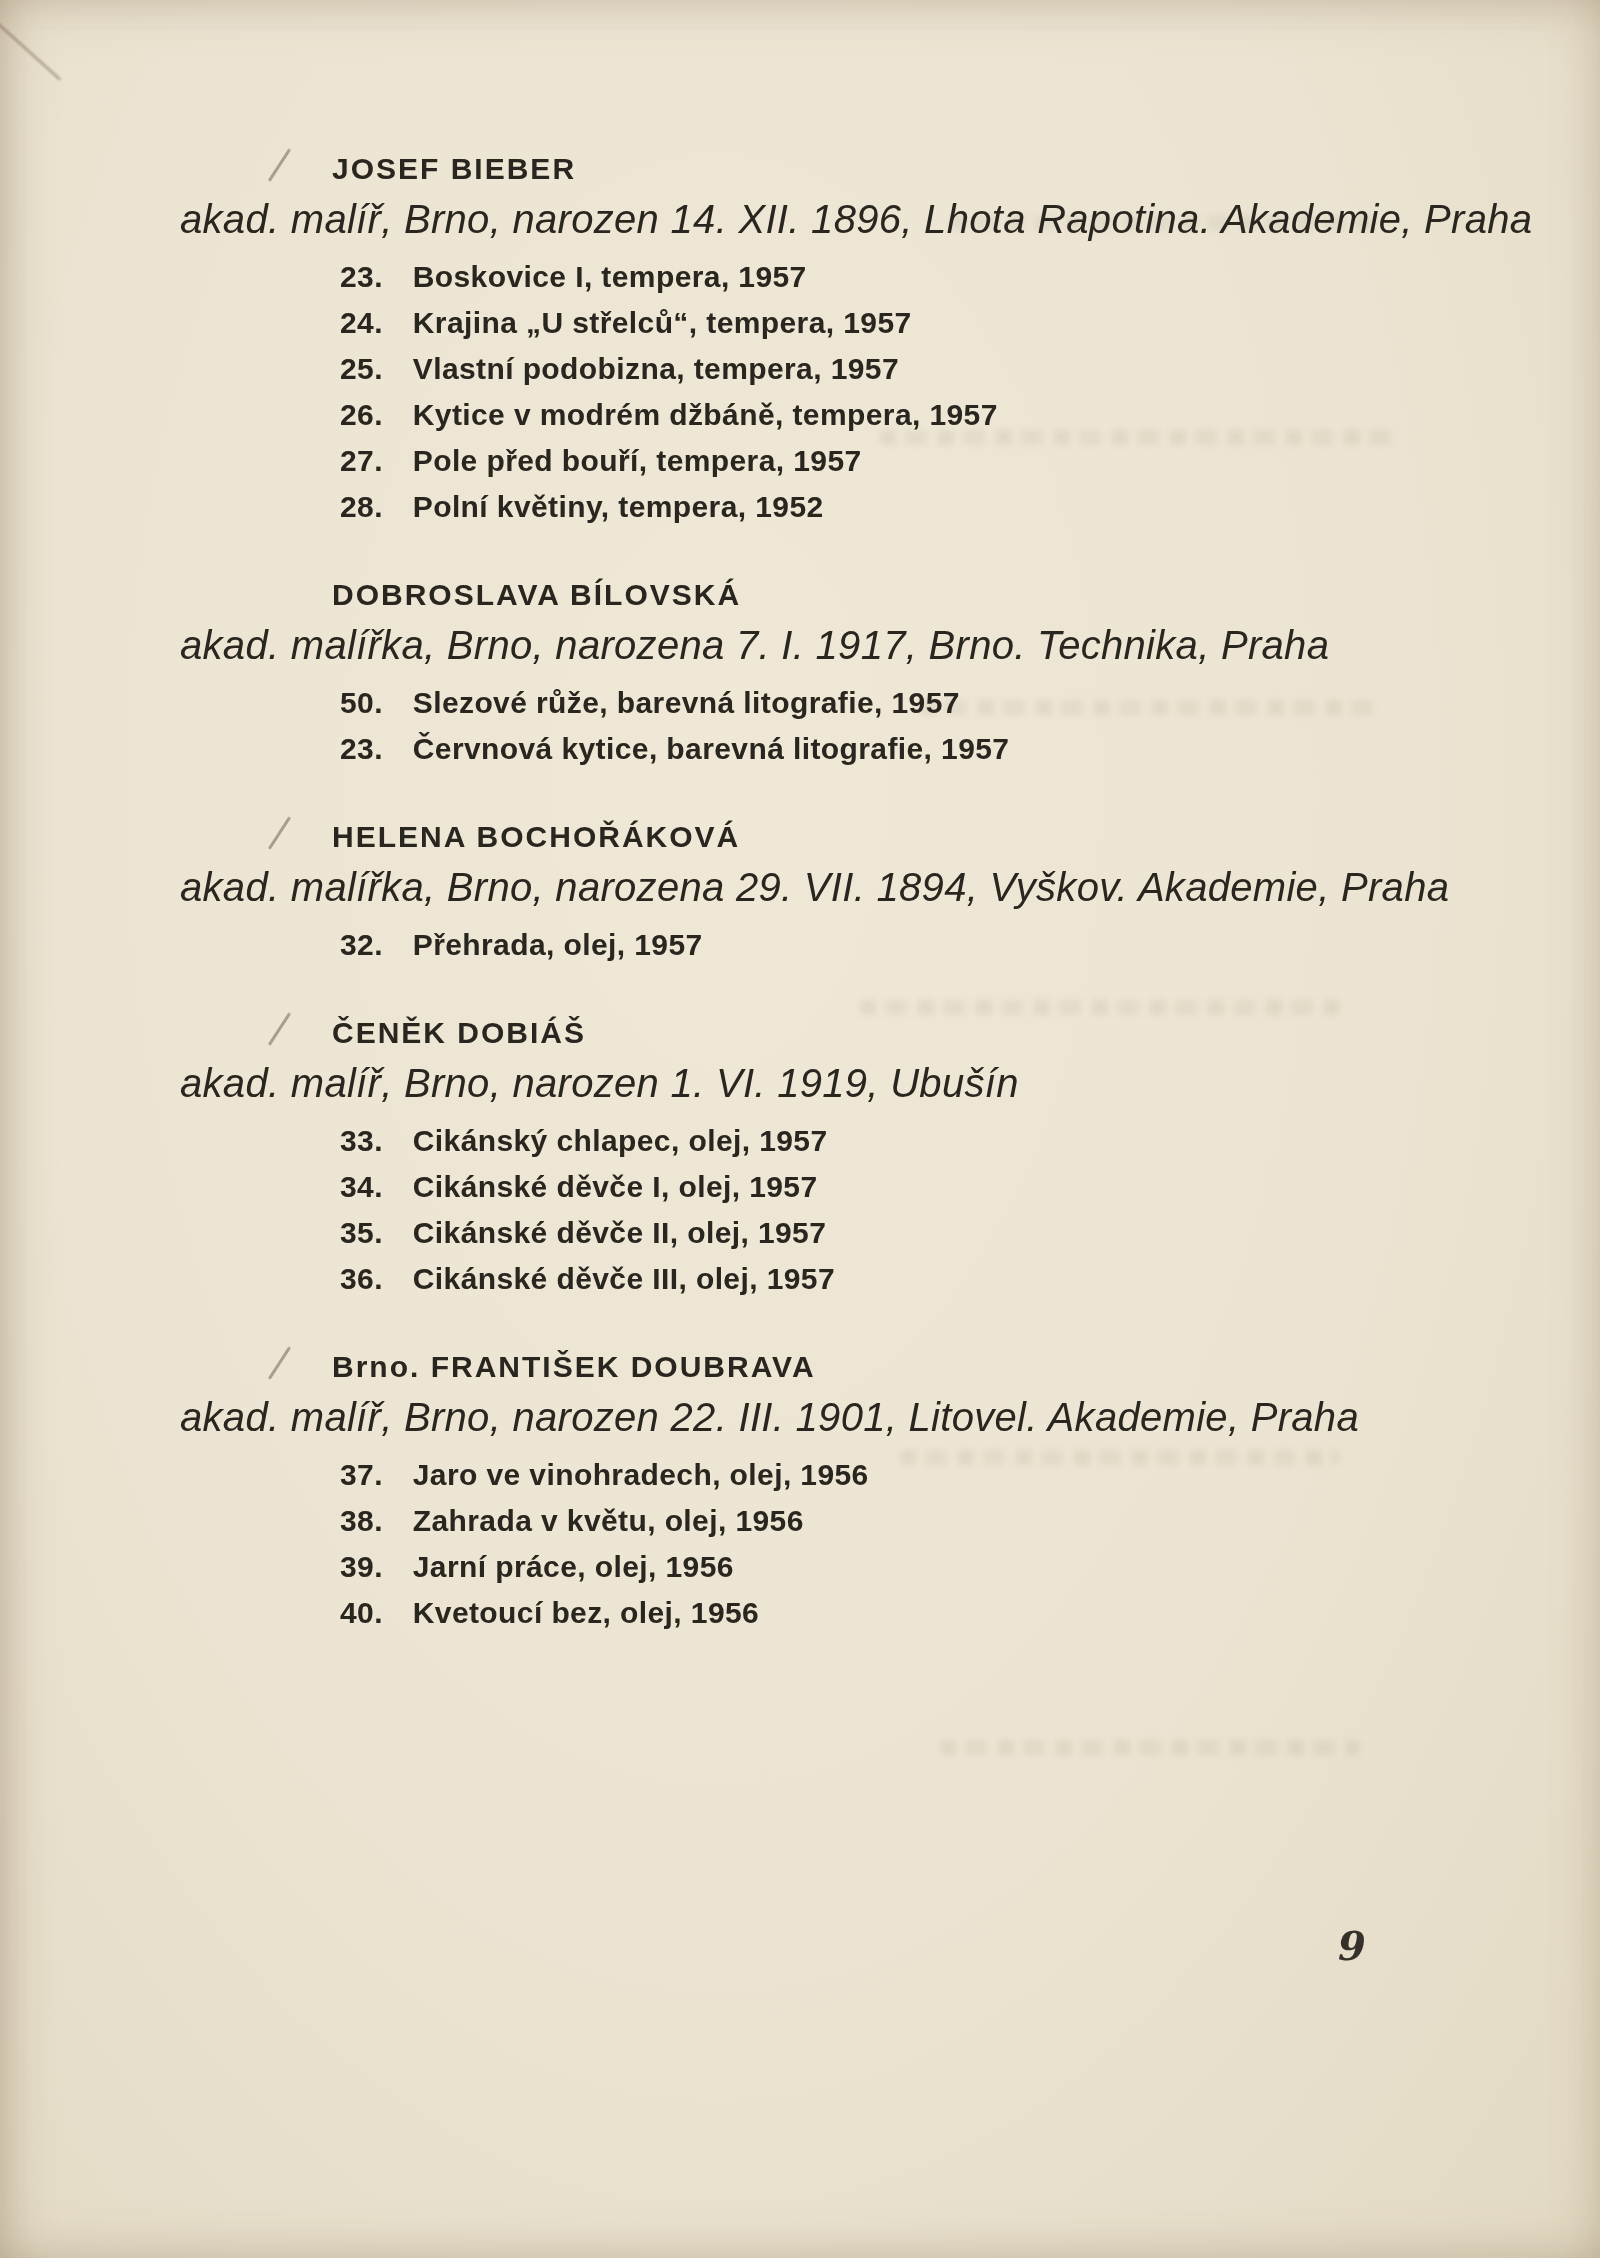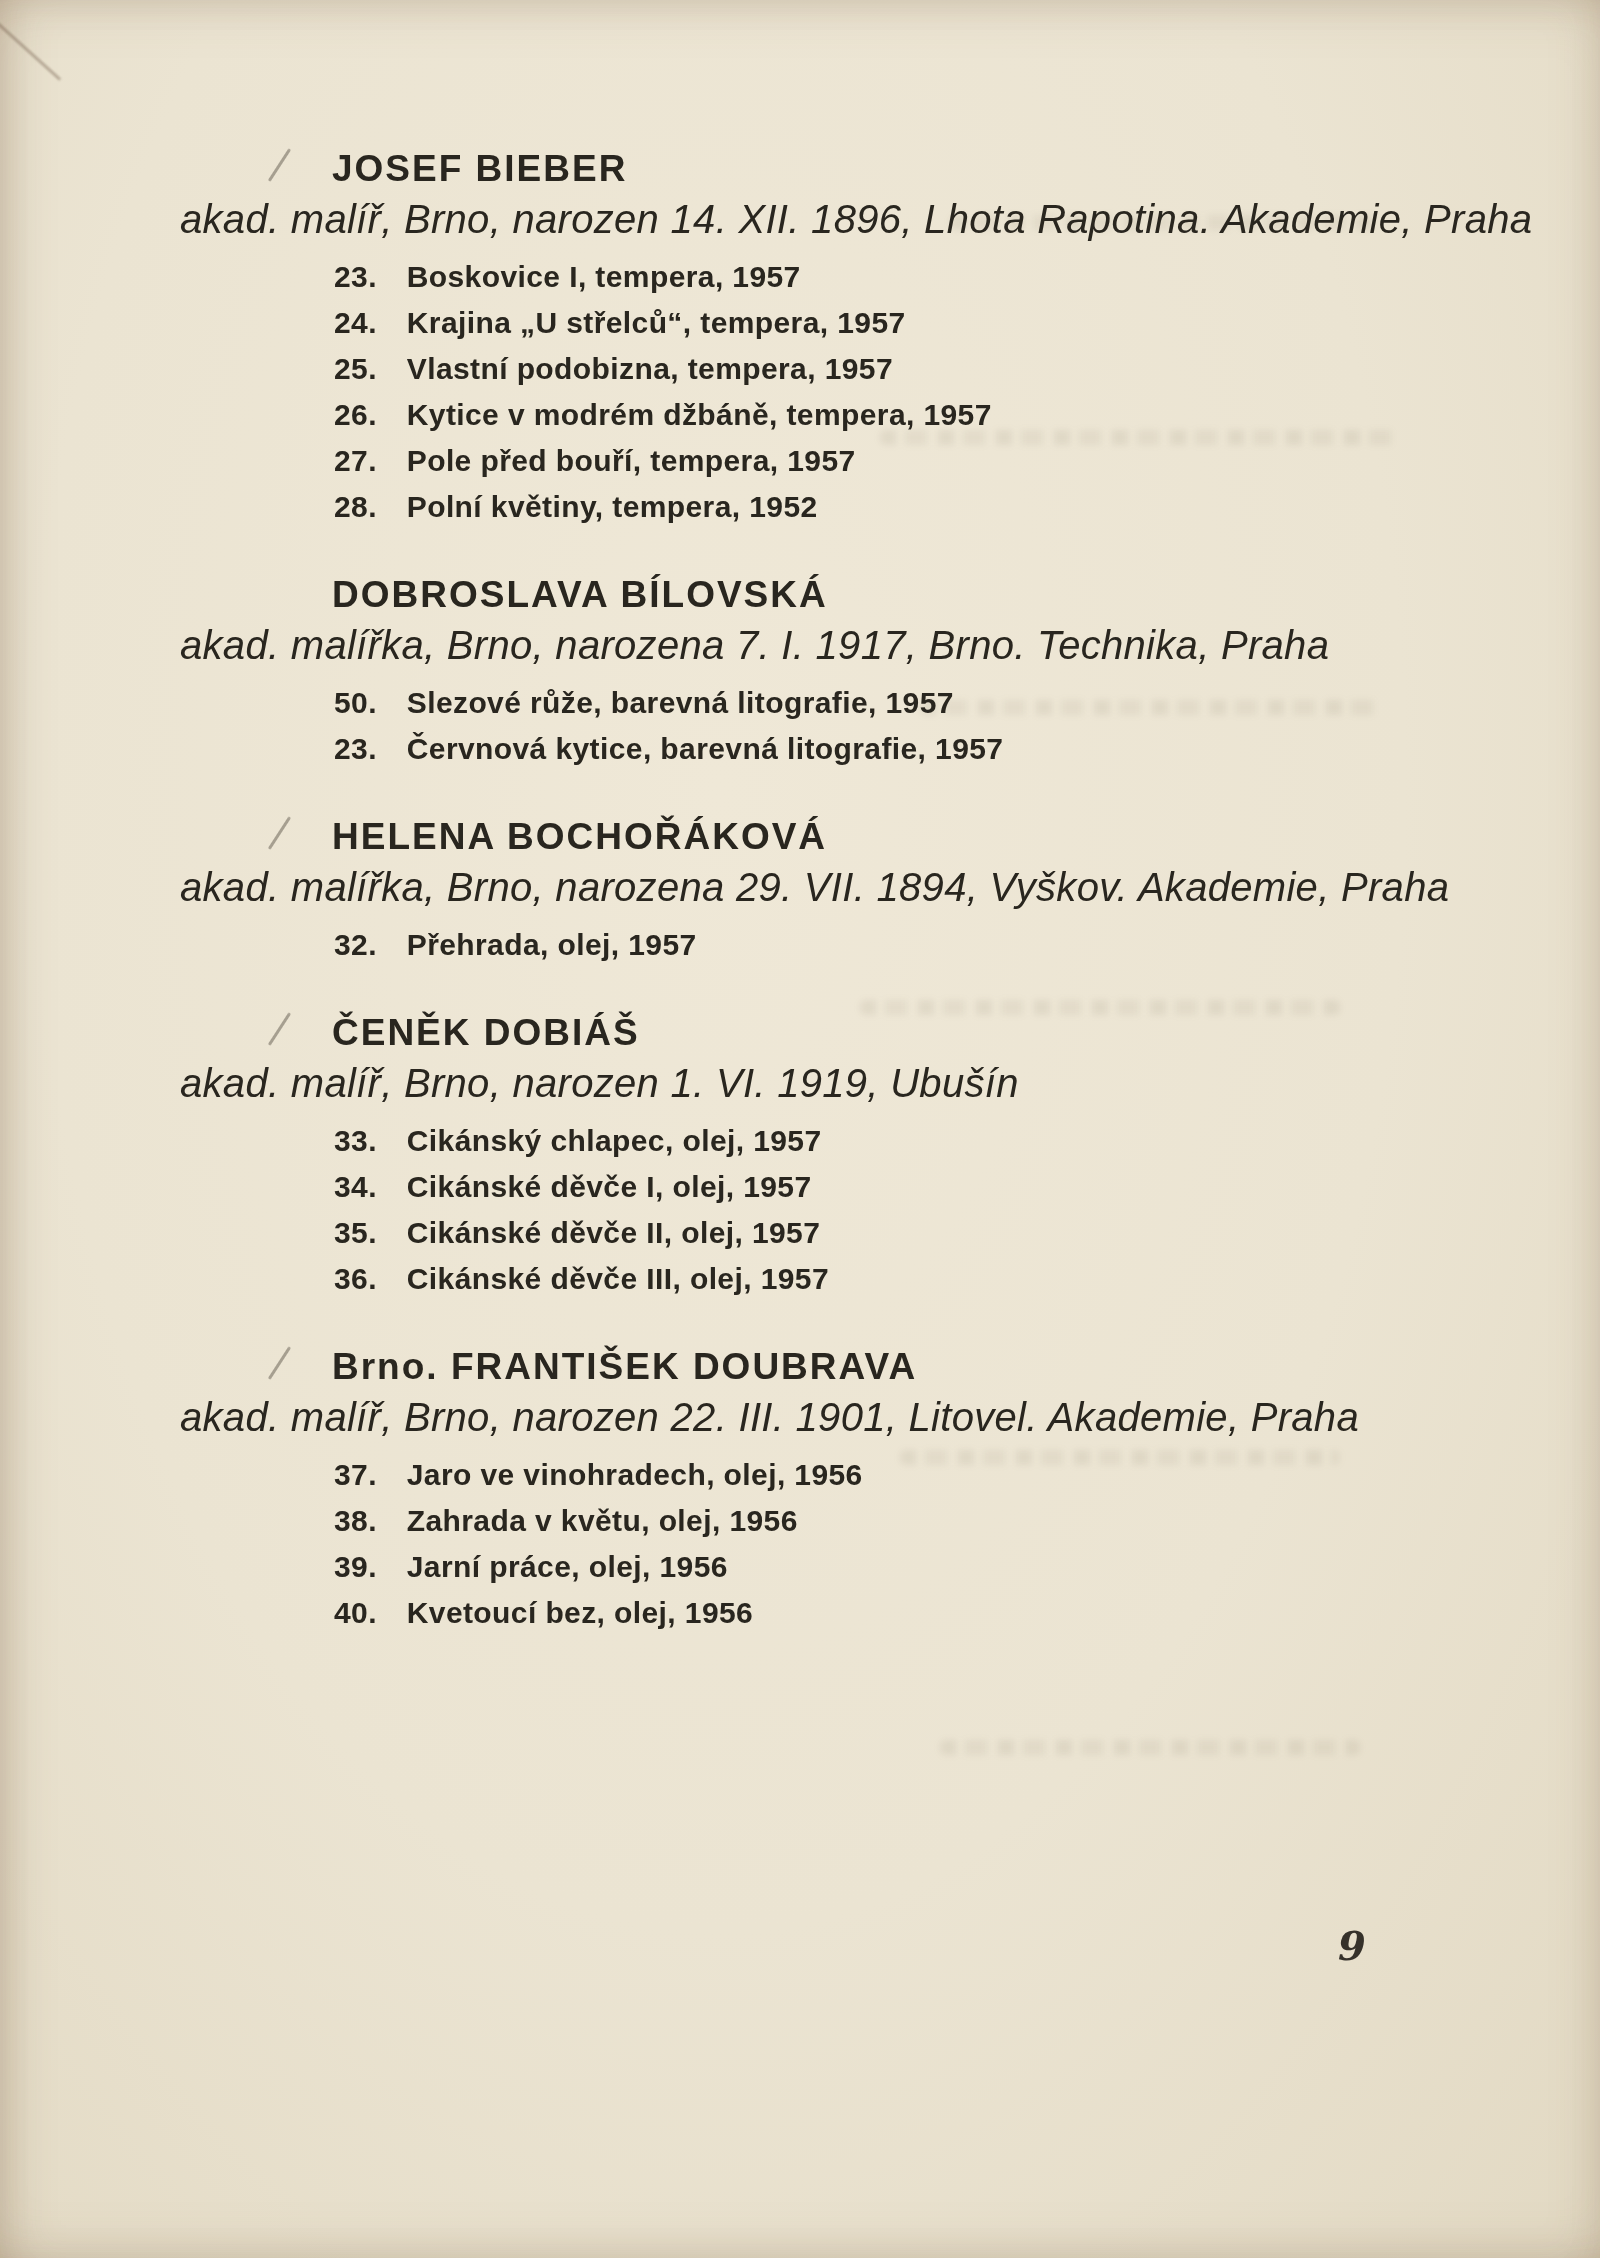--- a/index.html
+++ b/index.html
@@ -55,21 +55,21 @@
     top:152px;
     left:0;
     width:100%;
   }
   .artist{
     margin-bottom:48px;
   }
   .artist-name{
     position:relative;
     margin:0 0 16px 332px;
-    font-size:37px;
+    font-size:30px;
     line-height:34px;
     font-weight:700;
     letter-spacing:2px;
   }
   .pen-tick-mark{
     position:absolute;
     left:-54px;
     top:-6px;
     width:3px;
     height:38px;
@@ -82,21 +82,21 @@
   .artist-bio{
     margin:0 0 18px 180px;
     font-size:40px;
     line-height:34px;
     font-style:italic;
     font-weight:400;
     letter-spacing:.3px;
   }
   .works{
     list-style:none;
-    margin:2px;
+    margin:8px;
     padding:0 0 0 332px;
   }
   .works li{
     font-size:30px;
     line-height:46px;
     font-weight:700;
     letter-spacing:.4px;
     white-space:nowrap;
   }
   .work-number{

